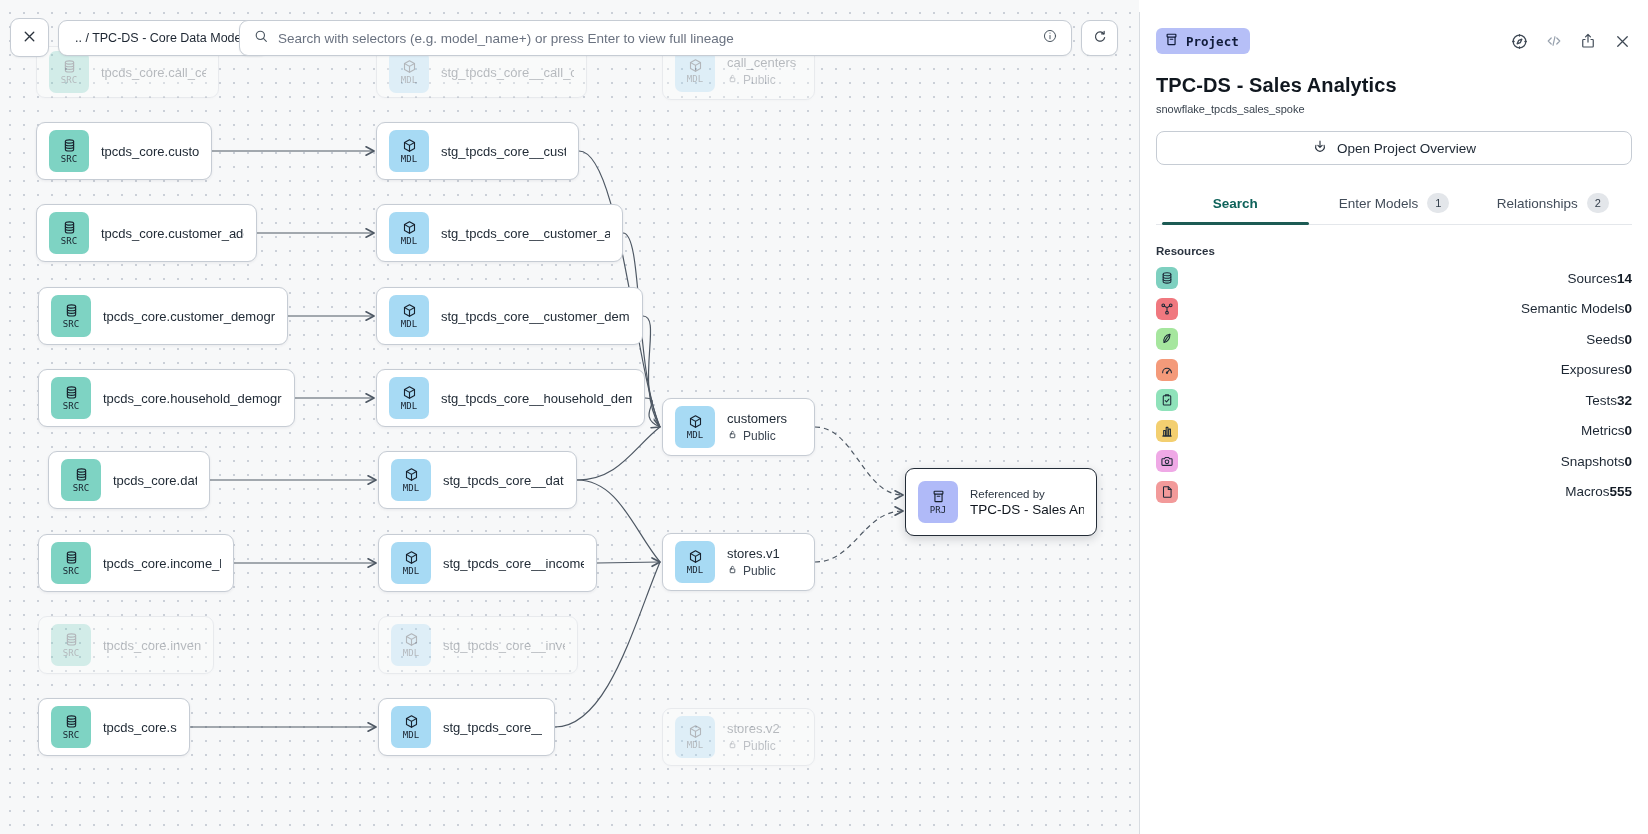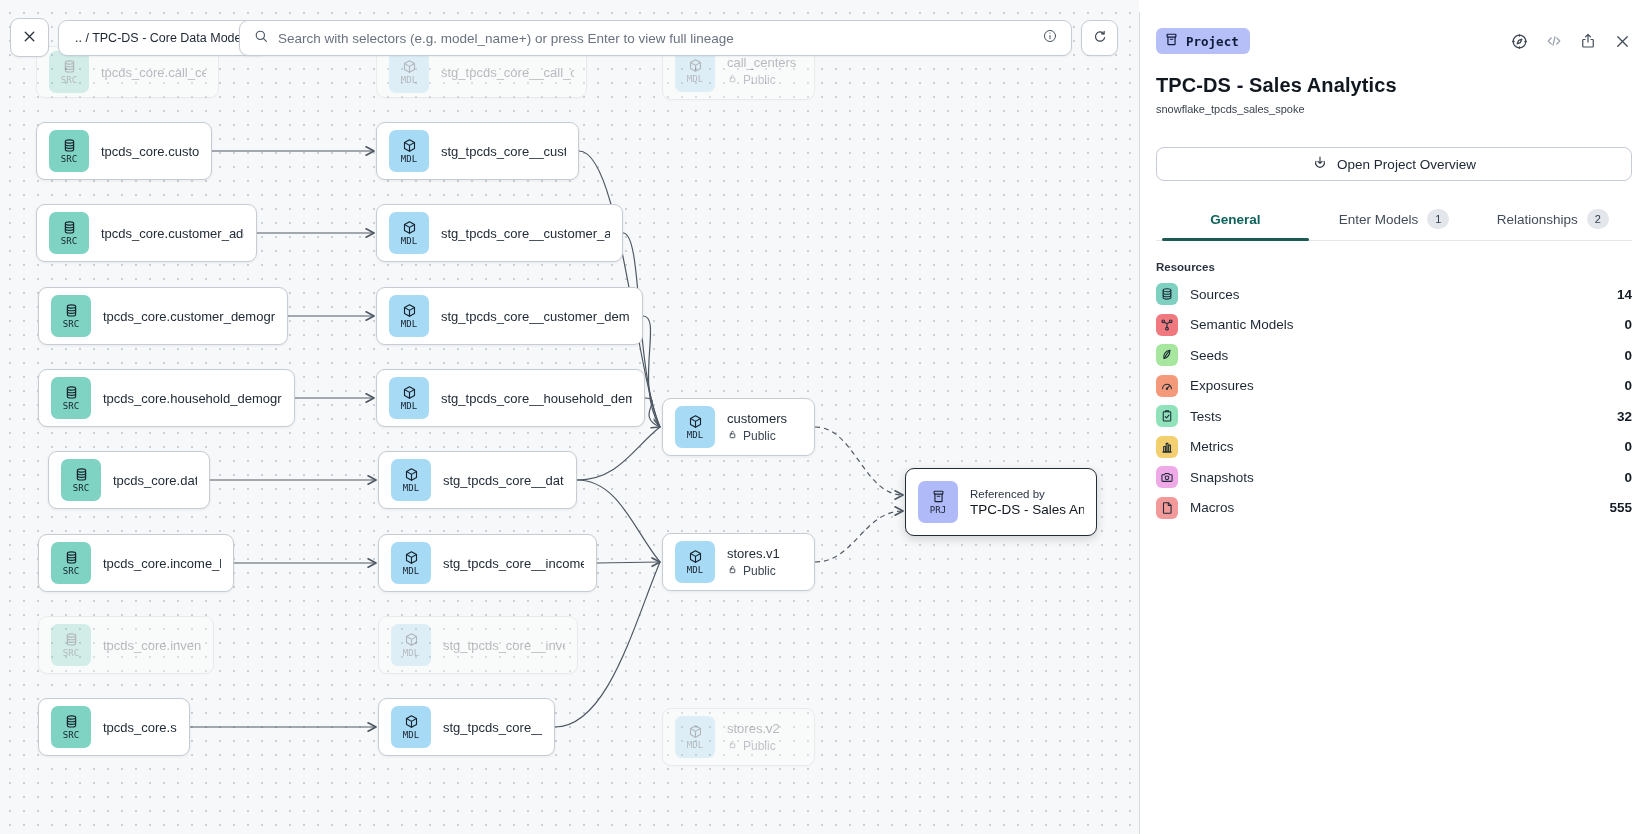--- a/index.html
+++ b/index.html
@@ -40,35 +40,35 @@
   
   #panel { position:absolute; left:1139px; top:12px; width:509px; height:834px; background:#fff;
     border-left:1px solid #d8dce1; padding:0 16px; }
   .phead { display:flex; justify-content:space-between; align-items:center; padding-top:16px; }
   .pbadge { background:#b6bff7; border-radius:6px; height:26px; display:inline-flex; align-items:center;
     gap:7px; padding:0 11px 0 8px; font-family:"DejaVu Sans Mono",monospace; font-size:12.5px; color:#101b3a; font-weight:bold; }
   .hicons { display:flex; gap:16px; align-items:center; }
   .hicons .ic { display:inline-flex; cursor:pointer; }
   .ptitle { font-size:20px; font-weight:700; color:#10171f; margin-top:20px; letter-spacing:.1px; }
   .psub { font-size:11px; color:#39434e; margin-top:6px; }
-  .pbtn { margin-top:32px; width:100%; height:34px; border:1px solid #c6ccd4; border-radius:8px; background:#fff;
+  .pbtn { margin-top:16px; width:100%; height:34px; border:1px solid #c6ccd4; border-radius:8px; background:#fff;
     display:flex; align-items:center; justify-content:center; gap:9px; font-size:13.5px; color:#202a36;
     font-family:"Liberation Sans",sans-serif; cursor:pointer; }
   .tabs { margin-top:20px; display:flex; border-bottom:1px solid #e4e7eb; }
   .tab { flex:1; display:flex; align-items:center; justify-content:center; gap:9px; padding:8px 2px 11px;
     font-size:13.5px; color:#424c59; position:relative; cursor:pointer; }
   .tab.active { color:#0e625a; font-weight:700; }
   .tab.active::after { content:""; position:absolute; left:6px; right:6px; bottom:-1px; height:3px;
     background:#1c5b54; border-radius:2px; }
   .badge-pill { background:#e3e6ea; border-radius:10px; min-width:22px; height:20px; display:inline-flex;
     align-items:center; justify-content:center; font-size:11px; color:#313c49; padding:0 7px; font-weight:400; }
   .res-head { margin-top:13px; font-size:11.5px; font-weight:700; color:#2a333f; padding:7px 0 6px; }
   .res-row { display:flex; align-items:center; height:30.5px; cursor:pointer; }
   .res-ic { width:22px; height:22px; border-radius:6px; display:flex; align-items:center; justify-content:center; flex:none; }
-  .res-label { margin-left:12px; font-size:13.5px; color:#1d2733; flex:1; }
+  .res-label { margin-left:12px; font-size:13.5px; color:#1d2733; flex:1;text-align:right; }
   .res-count { font-size:13.5px; font-weight:600; color:#141c26; }
 </style>
 </head>
 <body>
 
 <div id="canvas">
   <svg id="edges" width="1139" height="834">
     <defs>
       <marker id="ah" viewBox="0 0 9 9" markerWidth="9" markerHeight="9" refX="7.6" refY="4.5" orient="auto">
         <path d="M1 1 L7.6 4.5 L1 8" fill="none" stroke="#4e5864" stroke-width="1.4" stroke-linecap="round" stroke-linejoin="round"></path>
@@ -492,21 +492,21 @@
   <div class="psub">snowflake_tpcds_sales_spoke</div>
   <button class="pbtn">
     <span class="ic" id="ic-overview"><svg width="16" height="16" viewBox="0 0 24 24" fill="none" stroke="#2b3440" stroke-width="1.7" stroke-linecap="round" stroke-linejoin="round">
           <path d="M12 3.2v9.2M8.8 9.5l3.2 3.2 3.2-3.2"></path>
           <path d="M5.8 9.6a6.6 6.6 0 1 0 12.4 0"></path>
         </svg></span>
     <span>Open Project Overview</span>
   </button>
   <div class="tabs" id="tabs">
       <div class="tab active">
-        <span>General</span>
+        <span>Search</span>
       </div>
       <div class="tab">
         <span>Enter Models</span>
         <span class="badge-pill">1</span>
       </div>
       <div class="tab">
         <span>Relationships</span>
         <span class="badge-pill">2</span>
       </div>
     </div>

